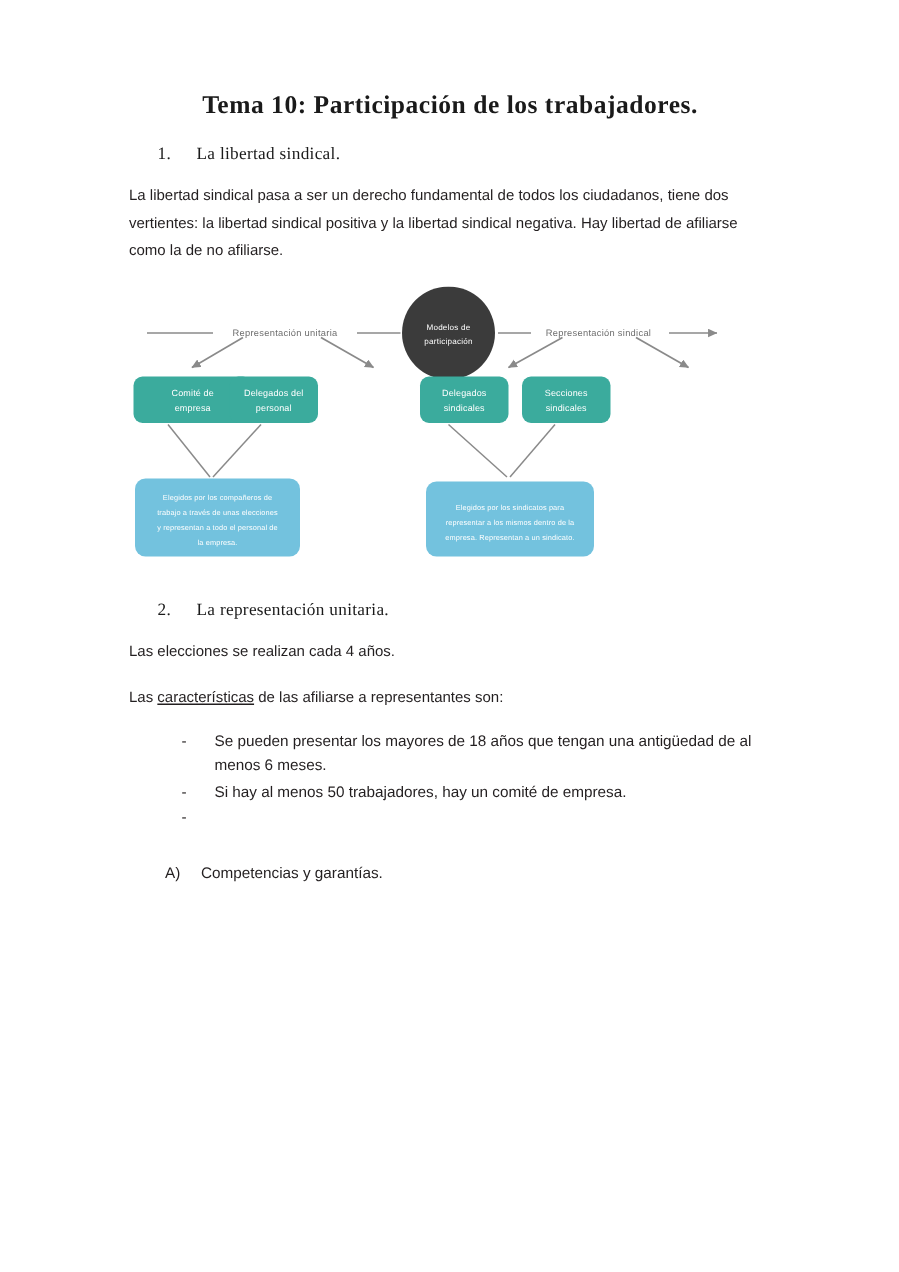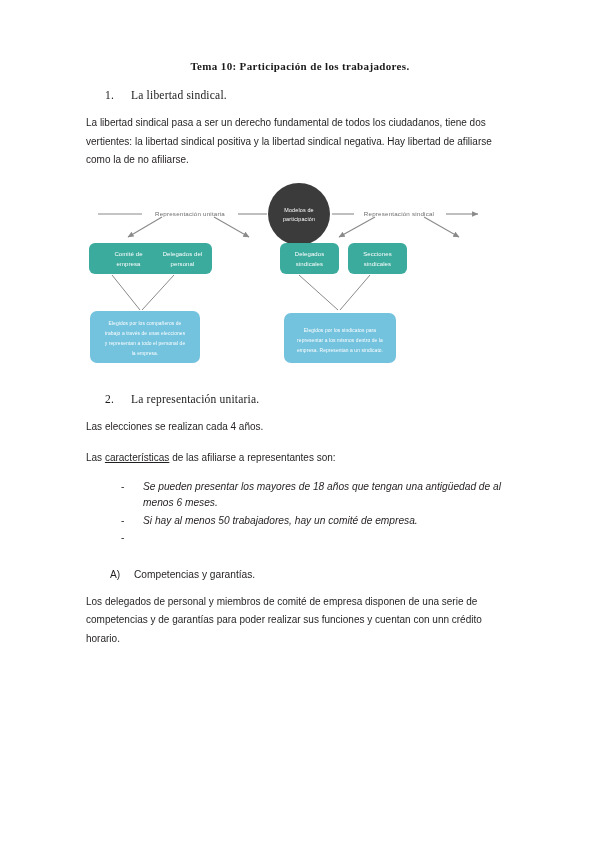--- a/index.html
+++ b/index.html
@@ -26,21 +26,21 @@
     position: absolute;
     left: 86px;
     top: 60px;
     width: 428px;
   }
 
   
   .doc-title {
     font-family: "Liberation Serif", serif;
     font-weight: bold;
-    font-size: 11px;
+    font-size: 17px;
     letter-spacing: 0.35px;
     text-align: center;
     margin: 0 0 17px 0;
     color: #1a1a1a;
   }
 
   
   .num-heading {
     font-family: "Liberation Serif", serif;
     font-size: 11.5px;
@@ -90,21 +90,21 @@
     line-height: 1.62;
     display: flex;
     padding-left: 35px;
     margin-bottom: 1px;
     color: #231f20;
   }
   .dash-list li .dash {
     flex: 0 0 22px;
     width: 22px;
   }
-  .dash-list li .ltext { flex: 1 1 auto; font-style: italic; }
+  .dash-list li .ltext { flex: 1 1 auto; }
 
   
   .diagram-wrap {
     position: relative;
     width: 428px;
     height: 190px;
     margin: 6px 0 20px 0;
   }
   .diagram-wrap svg {
     position: absolute;
@@ -260,16 +260,15 @@
       <li>
         <span class="dash">-</span>
       </li>
     </ul>
 
     <div class="letter-heading" style="margin-top:22px;">
       <span class="num">A)</span>
       <span class="htext">Competencias y garantías.</span>
     </div>
 
-    <p class="para">Los delegados de personal y miembros de comité de empresa disponen de una serie de competencias y de garantías para poder realizar sus funciones y cuentan con unn crédito horario.</p>
 
   </div>
 </div>
 
 </body></html>

